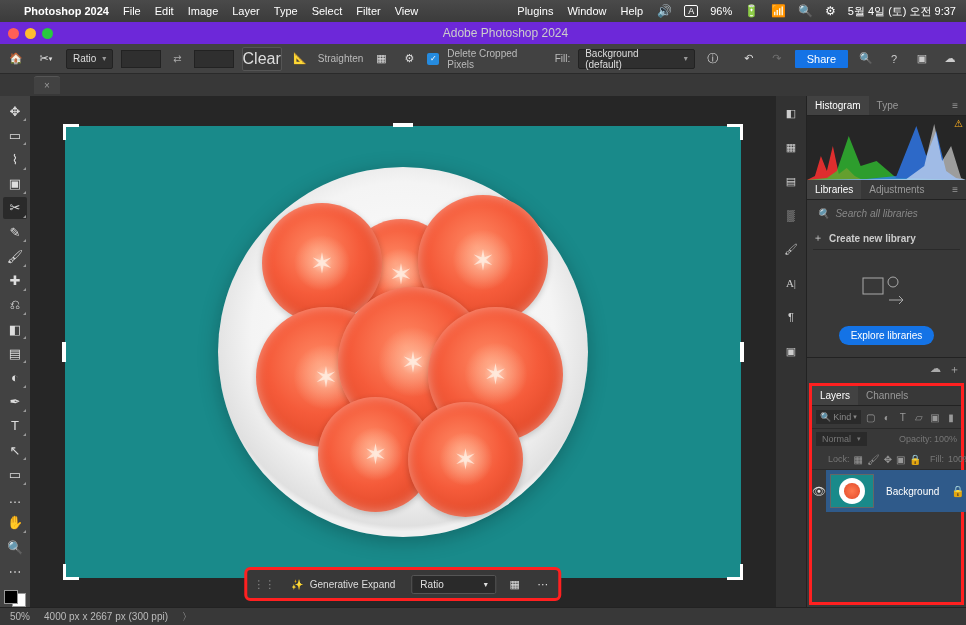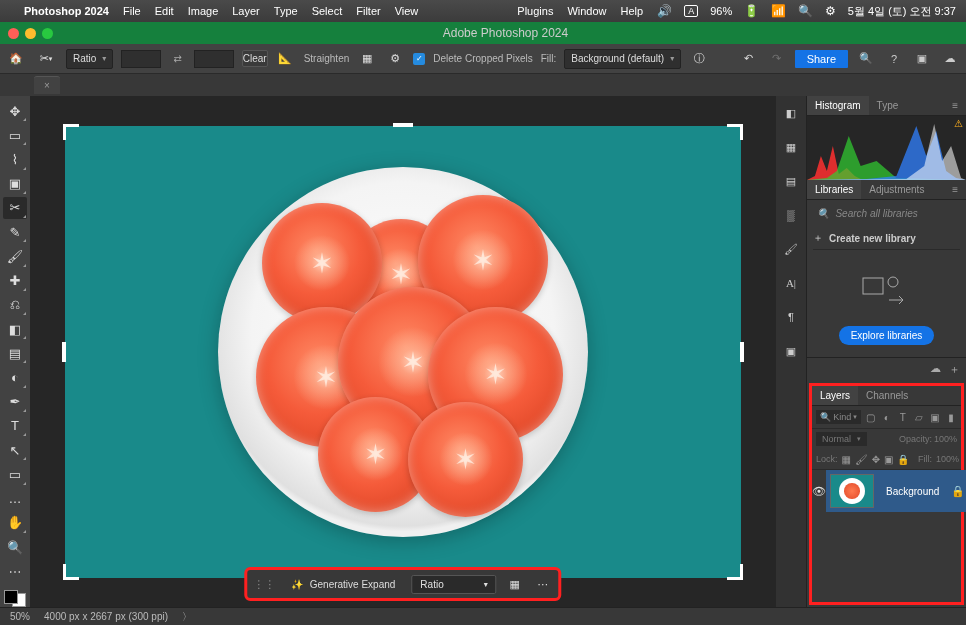--- a/index.html
+++ b/index.html
@@ -5,34 +5,34 @@
 * { margin: 0; padding: 0; box-sizing: border-box; font-family: -apple-system, "Helvetica Neue", Arial, sans-serif; }
 body { width: 966px; height: 625px; background: #323232; overflow: hidden; color: #e0e0e0; font-size: 11px; }
 
 
 .mac-menubar { height: 22px; background: linear-gradient(#4a4a4a,#3b3b3b); display: flex; align-items: center; padding: 0 10px; color: #fff; gap: 14px; }
 .mac-menubar .app-name { font-weight: 700; }
 .mac-menubar .right { margin-left: auto; display: flex; gap: 12px; align-items: center; }
 .mac-menubar .ico { font-size: 12px; }
 
 
-.win-bar { height: 22px; background: #15803d; display: flex; align-items: center; padding: 0 8px; }
+.win-bar { height: 22px; background: #6d28d9; display: flex; align-items: center; padding: 0 8px; }
 .tlights { display: flex; gap: 6px; }
 .tlight { width: 11px; height: 11px; border-radius: 50%; }
 .tl-r { background: #ff5f57; } .tl-y { background: #febc2e; } .tl-g { background: #28c840; }
 .win-title { margin: 0 auto; color: #ccc; font-size: 12px; }
 
 
 .options-bar { height: 30px; background: #424242; display: flex; align-items: center; gap: 8px; padding: 0 6px; border-bottom: 1px solid #2a2a2a; }
 .home-btn, .mini-ico { width: 20px; height: 20px; display: flex; align-items: center; justify-content: center; color: #ddd; }
 .tool-ico { width: 24px; height: 24px; display: flex; align-items: center; justify-content: center; }
 .dropdown { background: #2f2f2f; border: 1px solid #222; height: 20px; display: flex; align-items: center; padding: 0 6px; color: #ddd; font-size: 10px; border-radius: 2px; }
 .dropdown .dd-arrow { margin-left: 6px; font-size: 8px; color: #999; }
 .numfield { width: 40px; height: 18px; background: #2f2f2f; border: 1px solid #222; }
-.btn-clear { background: #3a3a3a; border: 1px solid #555; padding: 2px 0; font-size: 10px; color: #ddd; border-radius: 2px; }
+.btn-clear { background: #3a3a3a; border: 1px solid #555; padding: 2px 0; font-size: 16px; color: #ddd; border-radius: 2px; }
 .swap-ico { color: #aaa; font-size: 10px; padding: 0 4px; }
 .lbl { color: #bbb; font-size: 10px; }
 .checkbox { width: 12px; height: 12px; background: #258bdf; border-radius: 2px; display: flex; align-items: center; justify-content: center; color: #fff; font-size: 8px; }
 .share-btn { background: #1473e6; color: #fff; padding: 3px 12px; border-radius: 1px; font-size: 11px; margin-left: auto; }
 .rbar-ico { width: 20px; height: 20px; display: flex; align-items: center; justify-content: center; color: #ccc; }
 
 
 .doc-tabbar { height: 22px; background: #383838; display: flex; align-items: center; padding-left: 34px; }
 .doc-tab { background: #424242; border-top: 1px solid #555; padding: 3px 10px; font-size: 10px; color: #ddd; border-radius: 3px 3px 0 0; display: flex; gap: 6px; align-items: center; }
 .doc-tab .close-x { color: #999; font-size: 10px; }
@@ -98,21 +98,21 @@
 .lib-foot { display: flex; justify-content: flex-end; gap: 8px; padding: 4px 6px; border-top: 1px solid #222; color: #aaa; }
 
 
 .layers-wrap { border: 3px solid #ff2020; margin: 2px; flex: 1; display: flex; flex-direction: column; background: #383838; }
 .layer-filter { display: flex; align-items: center; gap: 4px; padding: 4px; border-bottom: 1px solid #2a2a2a; }
 .lf-drop { background: #2a2a2a; font-size: 9px; padding: 2px 4px; display: flex; gap: 2px; align-items: center; color: #888; }
 .lf-ico { width: 14px; height: 14px; display: flex; align-items: center; justify-content: center; color: #999; font-size: 10px; }
 .blend-row { display: flex; align-items: center; justify-content: space-between; padding: 3px 4px; font-size: 9px; color: #777; }
 .blend-drop { background: #2a2a2a; padding: 2px 6px; display: flex; gap: 6px; align-items: center; }
 .opac { display: flex; gap: 2px; align-items: center; }
-.lock-row { display: flex; align-items: center; gap: 4px; padding: 3px 4px; font-size: 9px; color: #777; border-bottom: 1px solid #2a2a2a; }
+.lock-row { display: flex; align-items: center; gap: 4px; padding: 3px 16px; font-size: 9px; color: #777; border-bottom: 1px solid #2a2a2a; }
 .layer-entry { display: flex; align-items: center; gap: 12px; padding: 4px; background: #2f5a8a; }
 .layer-thumb { width: 44px; height: 34px; background: #198a8a; border: 1px solid #666; display: flex; align-items: center; justify-content: center; }
 .mini-plate { width: 26px; height: 26px; border-radius: 50%; background: #fff; position: relative; }
 .mini-plate::after { content:""; position:absolute; inset:20%; border-radius:50%; background: radial-gradient(#ff7a50,#e24a2a); }
 .layer-name { font-size: 10px; color: #fff; flex: 1; }
 .eye { width: 18px; text-align: center; }
 
 
 .statusbar { height: 18px; background: #383838; display: flex; align-items: center; gap: 14px; padding: 0 10px; font-size: 10px; color: #bbb; border-top: 1px solid #222; }
 </style>

